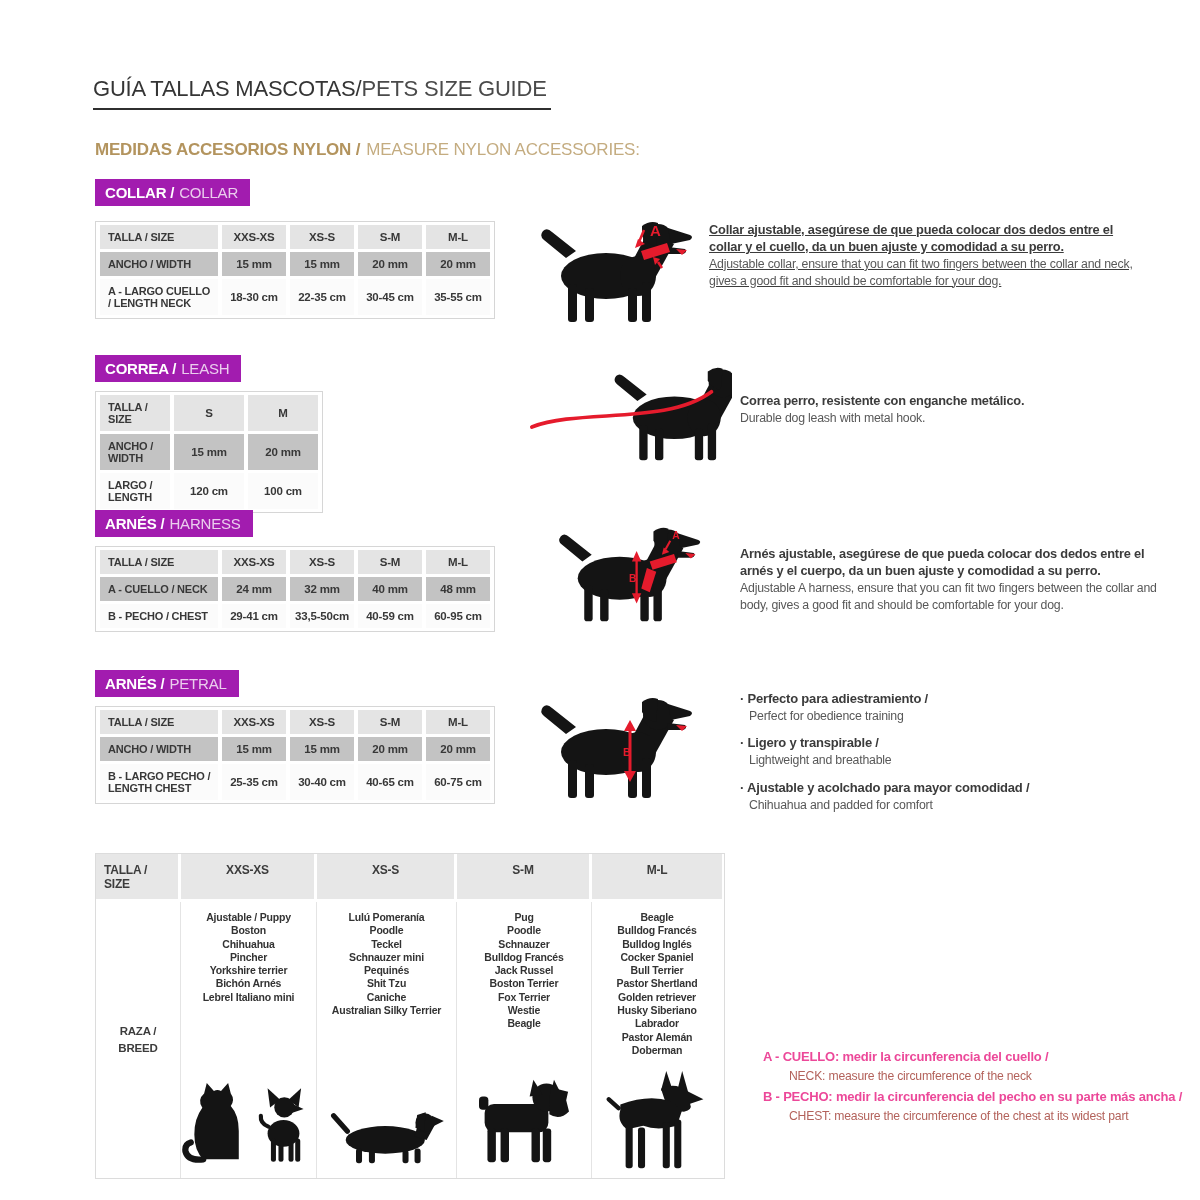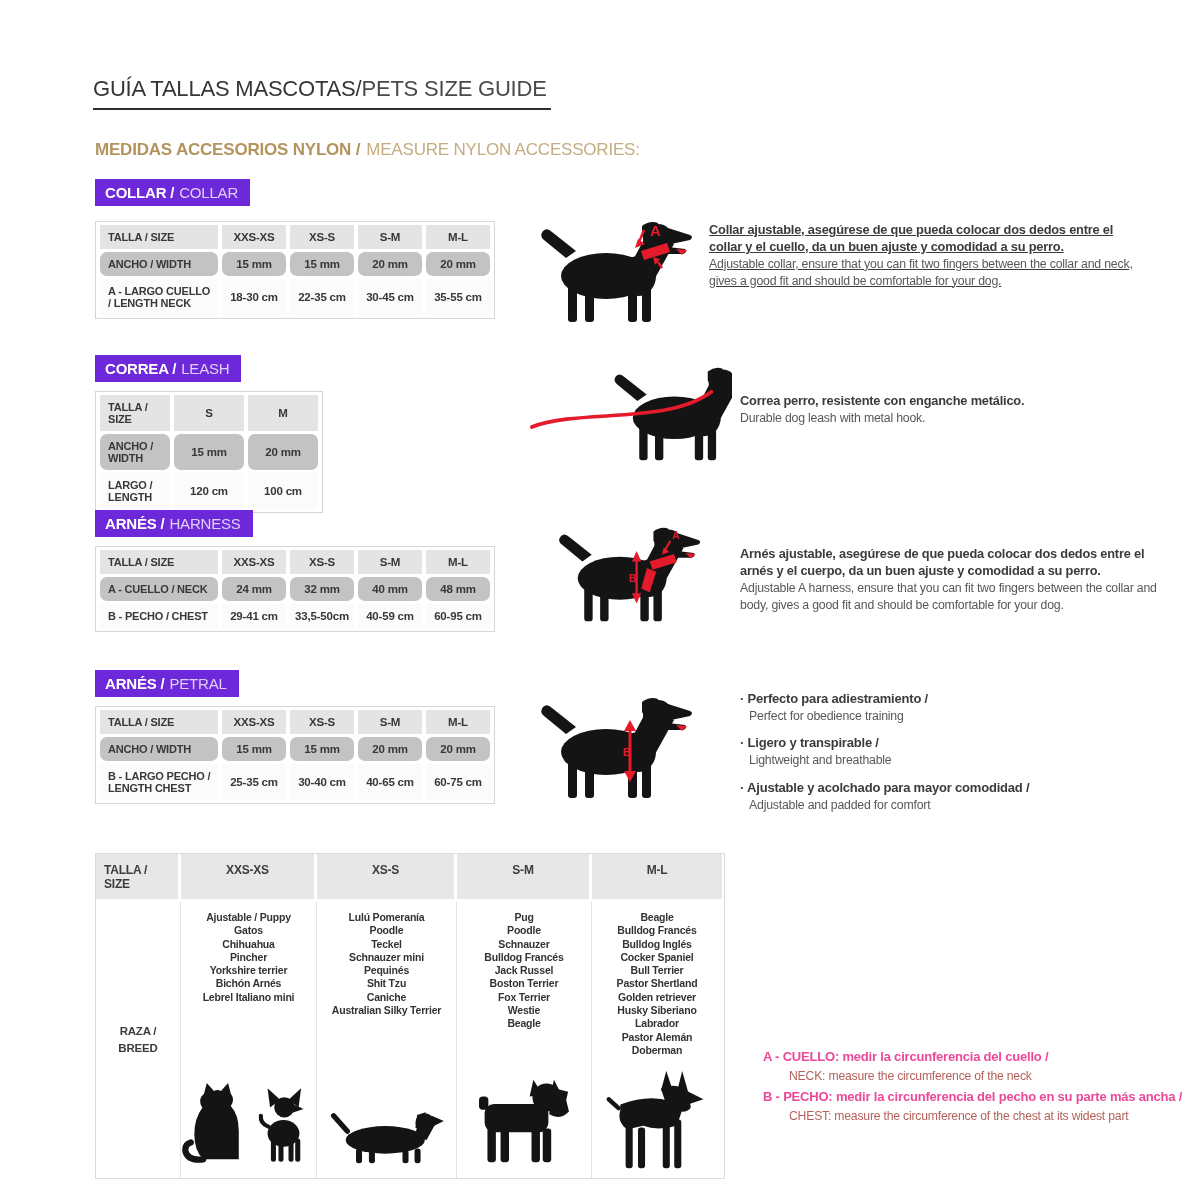--- a/index.html
+++ b/index.html
@@ -13,34 +13,34 @@
 
   
   .title { left:93px; top:76px; border-bottom:2px solid #2f2f2f; padding-bottom:6px; padding-right:4px; white-space:nowrap; }
   .title .es { font-weight:normal; font-size:22px; color:#353535; }
   .title .en { font-weight:normal; font-size:22px; color:#4a4a4a; }
   .subtitle { left:95px; top:140px; white-space:nowrap; }
   .subtitle .es { font-weight:bold; font-size:17px; color:#b3945e; margin-right:6px; }
   .subtitle .en { font-weight:normal; font-size:17px; color:#c4ac80; }
 
   
-  .badge { background:#6d28d9; color:#fff; padding:5px 12px 4px 10px; display:inline-block; white-space:nowrap; }
+  .badge { background:#a21caf; color:#fff; padding:5px 12px 4px 10px; display:inline-block; white-space:nowrap; }
   .badge .es { font-weight:bold; font-size:15px; margin-right:5px; }
   .badge .en { font-weight:normal; font-size:15px; color:rgba(255,255,255,0.78); }
 
   
   table.tbl { border-collapse:separate; border-spacing:4px 3px; background:#ffffff; border:1px solid #d6d6d6; }
   table.tbl td {
     text-align:center; font-weight:bold; font-size:11.5px; color:#383838;
     padding:6px 3px; vertical-align:middle; width:64px;
   }
   table.tbl td.lbl { text-align:left; padding-left:8px; width:118px; font-size:11px; }
   table.tbl.leash td { width:70px; }
   tr.row-head td { background:#e4e4e4; }
-  tr.row-mid  td { background:#c3c3c3;border-radius:7px; }
+  tr.row-mid  td { background:#c3c3c3; }
   tr.row-light td { background:#fbfbfb; }
 
   
   .desc { width:440px; }
   .desc .es { font-weight:bold; font-size:12.8px; line-height:1.32; color:#3b3b3b; }
   .desc .en { font-weight:normal; font-size:12.3px; line-height:1.36; color:#585858; }
   .bullets .bullet { margin-bottom:11px; }
   .bullets .es { font-weight:bold; font-size:13px; color:#3b3b3b; line-height:1.3; }
   .bullets .en { font-weight:normal; font-size:12.3px; color:#585858; padding-left:9px; line-height:1.35; }
 
@@ -255,42 +255,42 @@
   <div class="bullet">
     <div class="es">· Perfecto para adiestramiento /</div>
     <div class="en">Perfect for obedience training</div>
   </div>
   <div class="bullet">
     <div class="es">· Ligero y transpirable /</div>
     <div class="en">Lightweight and breathable</div>
   </div>
   <div class="bullet">
     <div class="es">· Ajustable y acolchado para mayor comodidad /</div>
-    <div class="en">Adjustable and padded for comfort</div>
+    <div class="en">Chihuahua and padded for comfort</div>
   </div>
 </div>
 
 <div class="abs breeds">
   <div class="bgrid breeds-header">
     <div class="hc">TALLA /  SIZE</div>
     <div class="hc">XXS-XS</div>
     <div class="hc">XS-S</div>
     <div class="hc">S-M</div>
     <div class="hc">M-L</div>
   </div>
   <div class="bgrid breeds-body">
     <div class="raza">
         <div>RAZA /</div>
         <div>BREED</div>
       </div>
 
     <div class="breed-col">
       <div class="breed-list">
           <div>Ajustable / Puppy</div>
-          <div>Gatos</div>
+          <div>Boston</div>
           <div>Chihuahua</div>
           <div>Pincher</div>
           <div>Yorkshire terrier</div>
           <div>Bichón Arnés</div>
           <div>Lebrel Italiano mini</div>
         </div>
       <div class="sil-row">
         <svg width="64" height="84" viewBox="0 0 72 92" class="sil">
           <path d="M26 14 L29 2 L37 11 Q41 9 45 11 L53 2 L56 14 Q61 21 56 28 Q65 38 65 56 L65 88 L25 88 Q15 78 15 60 Q15 42 24 30 Q18 21 26 14 Z"></path>
           <path d="M25 88 Q8 90 5 79 Q4 71 11 69" fill="none" stroke="#141414" stroke-width="7" stroke-linecap="round"></path>

